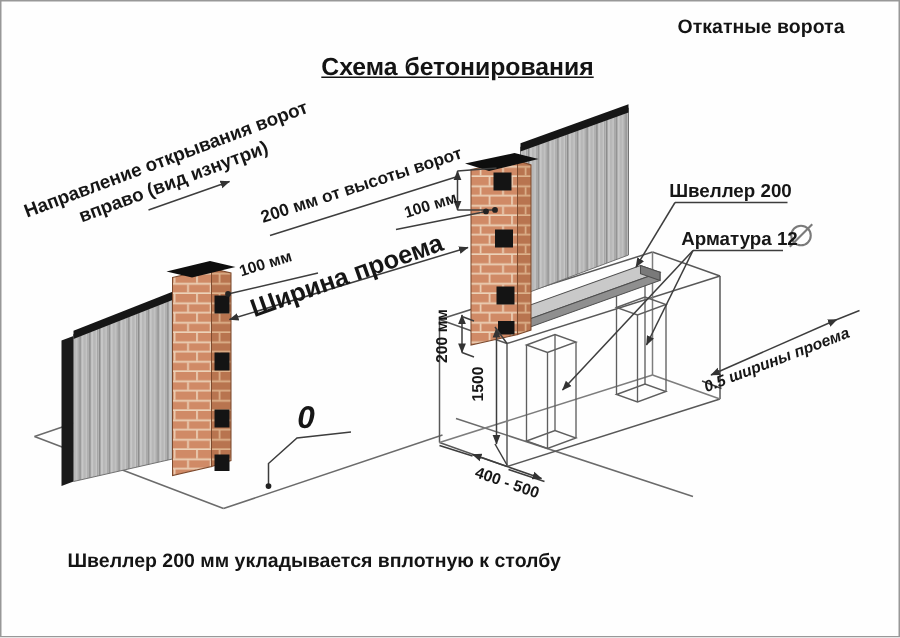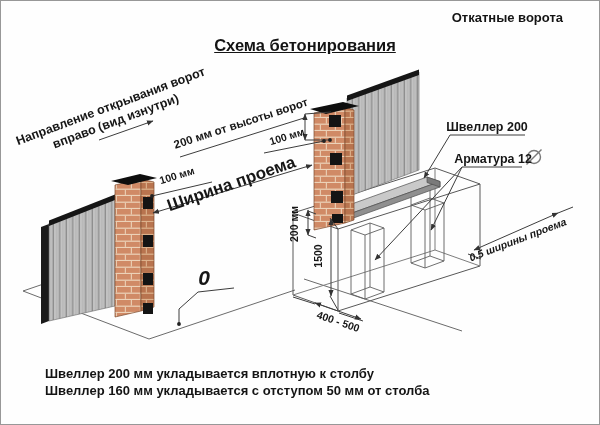--- a/index.html
+++ b/index.html
@@ -203,16 +203,15 @@
       <text class="t-dim" font-size="12.5" text-anchor="middle" x="486" y="130">Швеллер 200</text>
       <text class="t-dim" font-size="12.5" text-anchor="middle" x="492" y="162">Арматура 12</text>
     </g>
   </svg>
 
   <div class="title-main">Откатные ворота</div>
   <div class="title-sub">Схема бетонирования</div>
 
   <div class="notes">
     <div>Швеллер 200 мм укладывается вплотную к столбу</div>
-    <div>Швеллер 160 мм укладывается с отступом 50 мм от столба</div>
   </div>
 
 </div>
 
 </body></html>

